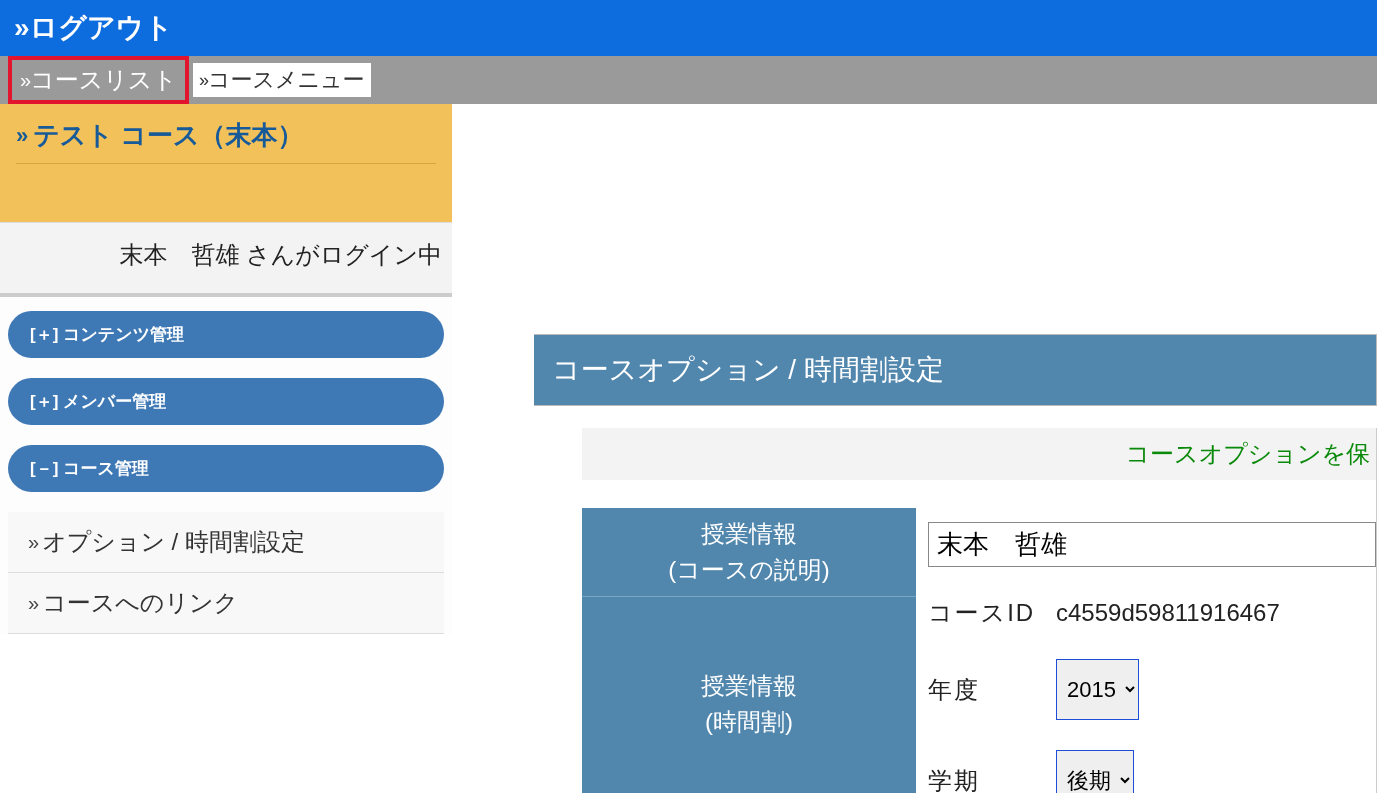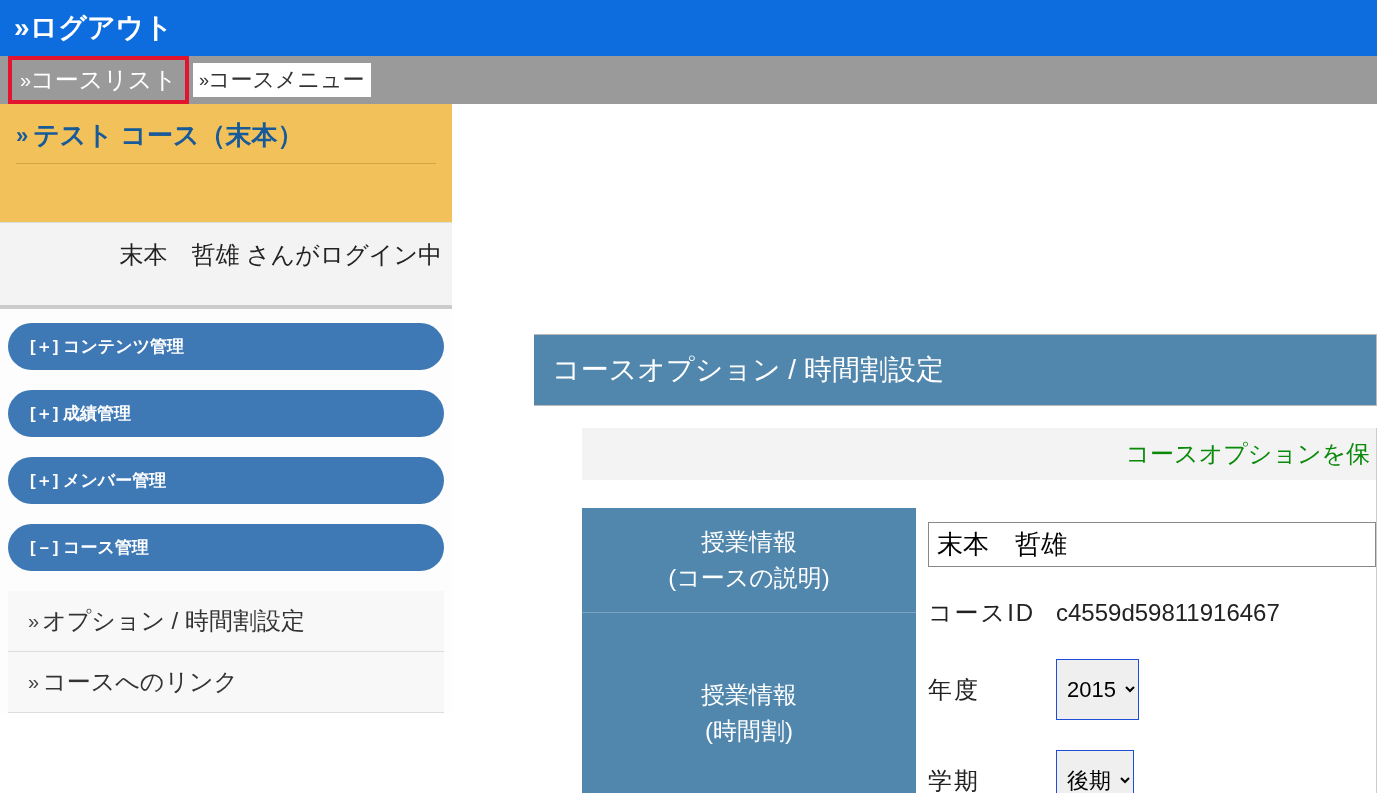--- a/index.html
+++ b/index.html
@@ -72,21 +72,21 @@
     border-bottom: 1px solid #d4a642;
     display: flex;
     align-items: center;
   }
   .course-head-inner .chev { letter-spacing: -5px; margin-right: 10px; font-size: 22px; }
 
   
   .login-status {
     background: #f3f3f3;
     text-align: right;
-    padding: 16px 10px 34px 0;
+    padding: 16px 10px 22px 0;
     font-size: 24px;
     color: #222;
     border-bottom: 4px solid #ccc;
     border-top: 1px solid #ddd;
   }
 
   
   .pill-wrap { background: #fdfdfd; padding: 14px 8px 0 8px; }
   .pill {
     background: #3f79b5;
@@ -141,21 +141,21 @@
   .info-left {
     width: 334px;
     display: flex;
     flex-direction: column;
   }
   .info-cell-head {
     background: #5186ad;
     color: #fff;
     font-size: 24px;
     text-align: center;
-    padding: 16px 4px;
+    padding: 8px 4px;
     line-height: 1.5;
     border-bottom: 1px solid #7aa6c4;
   }
   .info-cell-head.tall { flex: 1; display: flex; flex-direction: column; justify-content: center; min-height: 200px; }
   .info-right { flex: 1; padding-left: 0; }
   .name-input {
     width: 448px;
     font-size: 26px;
     padding: 6px 8px;
     margin: 14px 0 0 12px;
@@ -202,21 +202,20 @@
     <div class="course-head">
       <div class="course-head-inner">
         <span class="chev">»</span>
         <span>テスト コース（末本）</span>
       </div>
     </div>
     <div class="login-status">末本　哲雄 さんがログイン中</div>
 
     <div class="pill-wrap">
       <div class="pill">[＋] コンテンツ管理</div>
-      <div class="pill">[＋] 成績管理</div>
       <div class="pill">[＋] メンバー管理</div>
       <div class="pill">[－] コース管理</div>
 
       <div class="subitem">
         <span class="chev">»</span>
         <span>オプション / 時間割設定</span>
       </div>
       <div class="subitem">
         <span class="chev">»</span>
         <span>コースへのリンク</span>

